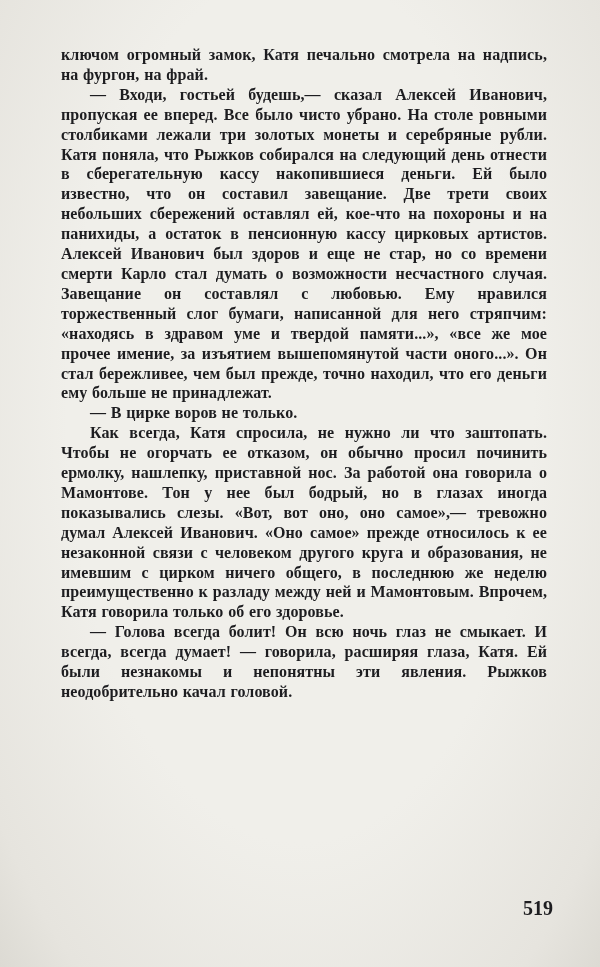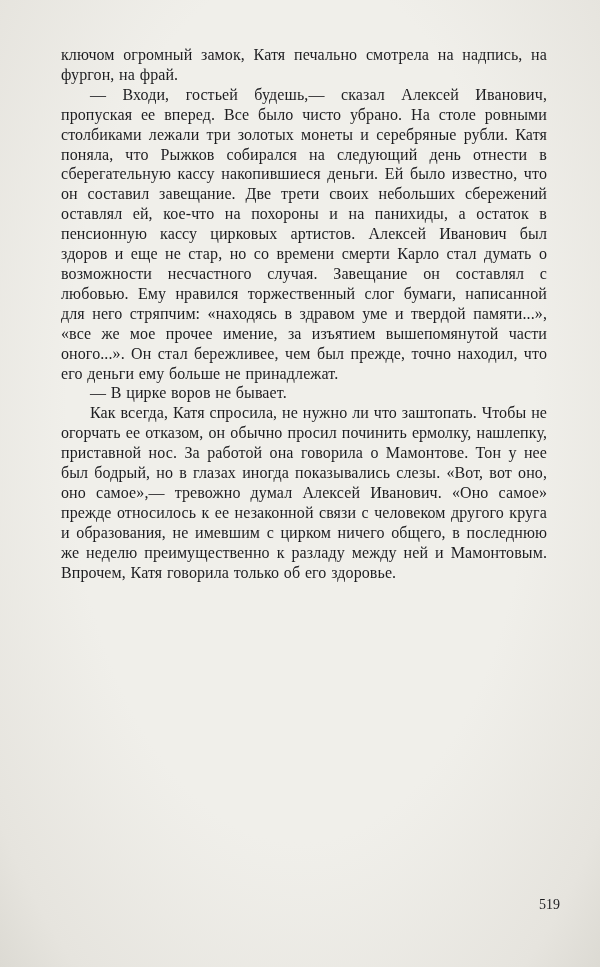--- a/index.html
+++ b/index.html
@@ -11,20 +11,21 @@
     height: 967px;
     background: #dddbd5;
     overflow: hidden;
   }
   .scan-page {
     position: relative;
     width: 600px;
     height: 967px;
     background: radial-gradient(ellipse at 50% 42%, #f0efea 55%, #e6e4de 88%, #dcdad3 100%);
     box-sizing: border-box;
+    font-weight: bold;
   }
   .text-block {
     position: absolute;
     left: 61px;
     top: 45px;
     width: 486px;
     font-family: "Liberation Serif", "DejaVu Serif", serif;
     font-size: 16px;
     line-height: 19.9px;
     letter-spacing: 0.1px;
@@ -34,31 +35,32 @@
   .para {
     margin: 0;
     text-indent: 29px;
     word-spacing: 0.6px;
   }
   .para.no-indent {
     text-indent: 0;
   }
   .page-number {
     position: absolute;
-    right: 40px;
+    right: 47px;
     top: 897px;
     font-family: "Liberation Serif", "DejaVu Serif", serif;
-    font-size: 14px;
+    font-size: 20px;
     color: #1d1d20;
   }
 </style>
 </head>
 <body>
 
 <div class="scan-page">
   <div class="text-block">
     <p class="para no-indent">ключом огромный замок, Катя печально смотрела на надпись, на фургон, на фрай.</p>
     <p class="para">— Входи, гостьей будешь,— сказал Алексей Иванович, пропуская ее вперед. Все было чисто убрано. На столе ровными столбиками лежали три золотых монеты и серебряные рубли. Катя поняла, что Рыжков собирался на следующий день отнести в сберегательную кассу накопившиеся деньги. Ей было известно, что он составил завещание. Две трети своих небольших сбережений оставлял ей, кое-что на похороны и на панихиды, а остаток в пенсионную кассу цирковых артистов. Алексей Иванович был здоров и еще не стар, но со времени смерти Карло стал думать о возможности несчастного случая. Завещание он составлял с любовью. Ему нравился торжественный слог бумаги, написанной для него стряпчим: «находясь в здравом уме и твердой памяти...», «все же мое прочее имение, за изъятием вышепомянутой части оного...». Он стал бережливее, чем был прежде, точно находил, что его деньги ему больше не принадлежат.</p>
-    <p class="para">— В цирке воров не бывает.</p>
+    <p class="para">— В цирке воров не только.</p>
     <p class="para">Как всегда, Катя спросила, не нужно ли что заштопать. Чтобы не огорчать ее отказом, он обычно просил починить ермолку, нашлепку, приставной нос. За работой она говорила о Мамонтове. Тон у нее был бодрый, но в глазах иногда показывались слезы. «Вот, вот оно, оно самое»,— тревожно думал Алексей Иванович. «Оно самое» прежде относилось к ее незаконной связи с человеком другого круга и образования, не имевшим с цирком ничего общего, в последнюю же неделю преимущественно к разладу между ней и Мамонтовым. Впрочем, Катя говорила только об его здоровье.</p>
+    <p class="para">— Голова всегда болит! Он всю ночь глаз не смыкает. И всегда, всегда думает! — говорила, расширяя глаза, Катя. Ей были незнакомы и непонятны эти явления. Рыжков неодобрительно качал головой.</p>
   </div>
   <div class="page-number">519</div>
 </div>
 
 </body></html>

